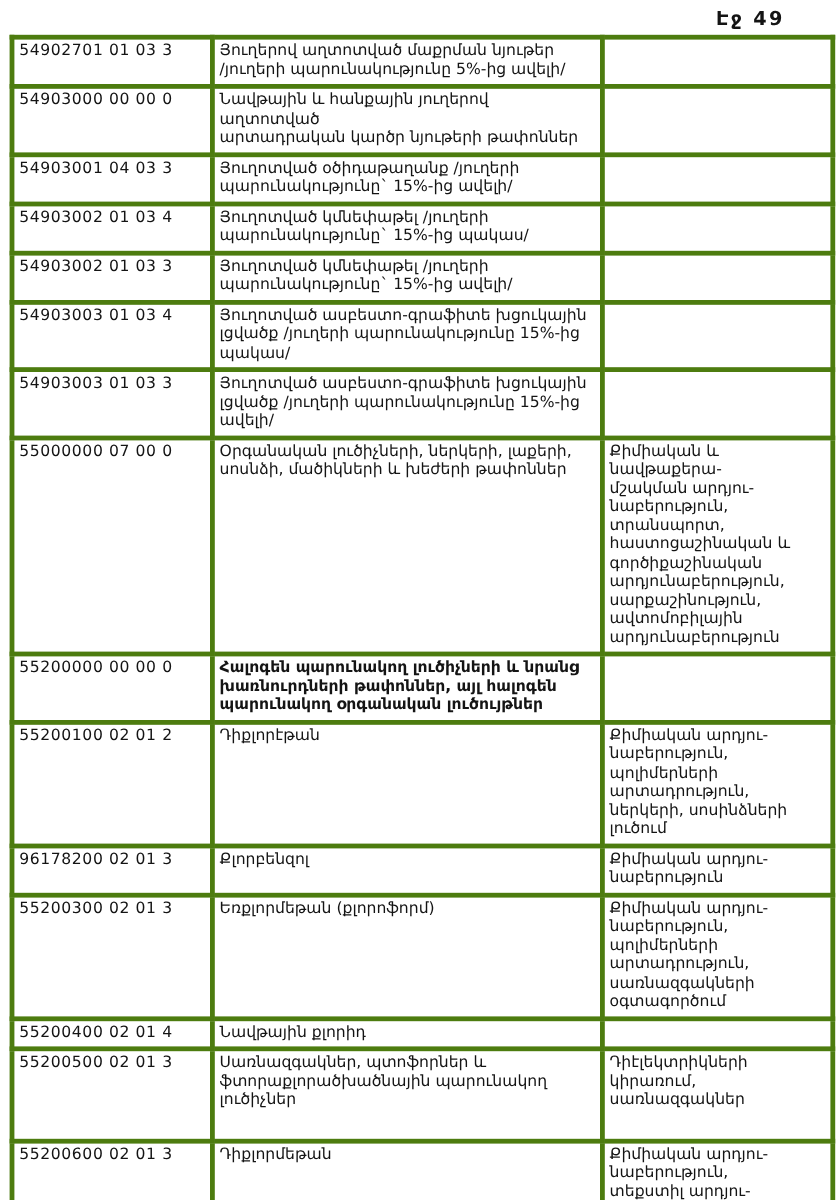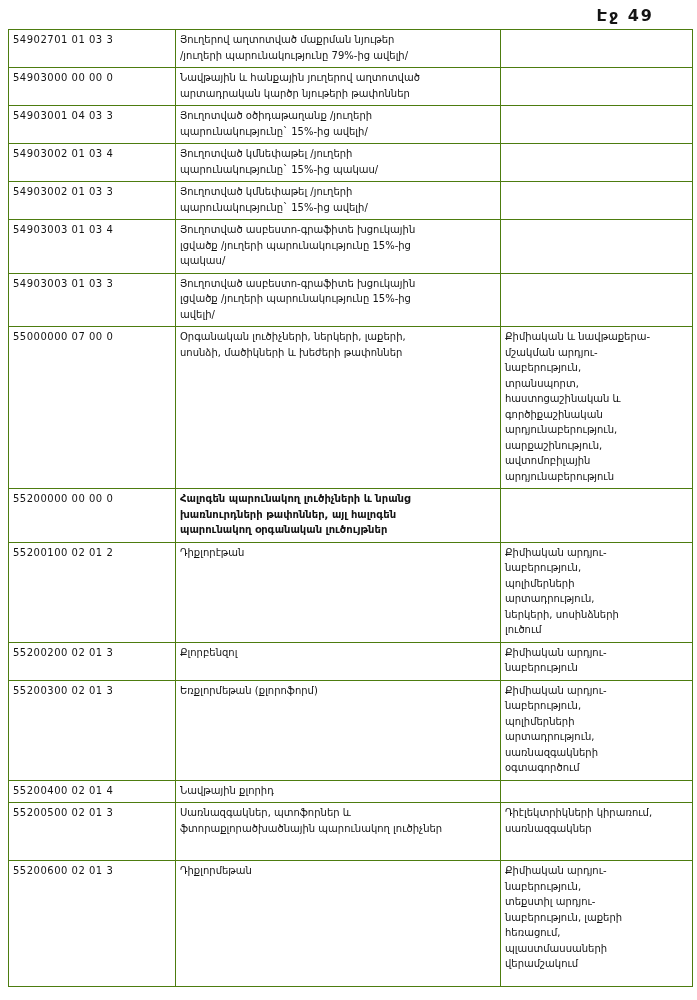--- a/index.html
+++ b/index.html
@@ -27,23 +27,23 @@
     font-size: 16px;
     font-weight: bold;
     letter-spacing: 2px;
   }
   table.waste-table {
     width: 684px;
     border-collapse: collapse;
     table-layout: fixed;
   }
   table.waste-table td {
-    border: 1px solid #4d7c0f;
+    border: 4px solid #4d7c0f;
     vertical-align: top;
-    font-size: 10px;
+    font-size: 13px;
     line-height: 15.5px;
     padding: 2px 6px 4px 4px;
     white-space: pre-line;
     word-wrap: break-word;
     margin-left: 32px;
   }
   .col-code  { width: 167px; letter-spacing: 0.5px; }
   .col-desc  { width: 325px; }
   .col-usage { width: 192px; }
   tr.italic td { }
@@ -59,21 +59,21 @@
 <div class="page">
   <div class="page-header">
     <span class="page-number">Էջ 49</span>
   </div>
 
   <table class="waste-table">
     <tbody id="table-body">
         <tr>
           <td class="col-code">54902701 01 03 3</td>
           <td class="col-desc">Յուղերով աղտոտված մաքրման նյութեր
-/յուղերի պարունակությունը 79%-ից ավելի/</td>
+/յուղերի պարունակությունը 5%-ից ավելի/</td>
           <td class="col-usage"></td>
         </tr>
         <tr>
           <td class="col-code">54903000 00 00 0</td>
           <td class="col-desc">Նավթային և հանքային յուղերով աղտոտված
 արտադրական կարծր նյութերի թափոններ</td>
           <td class="col-usage"></td>
         </tr>
         <tr>
           <td class="col-code">54903001 04 03 3</td>
@@ -133,21 +133,21 @@
           <td class="col-code">55200100 02 01 2</td>
           <td class="col-desc">Դիքլորէթան</td>
           <td class="col-usage">Քիմիական արդյու-
 նաբերություն,
 պոլիմերների
 արտադրություն,
 ներկերի, սոսինձների
 լուծում</td>
         </tr>
         <tr>
-          <td class="col-code">55200200 02 01 3</td>
+          <td class="col-code">96178200 02 01 3</td>
           <td class="col-desc">Քլորբենզոլ</td>
           <td class="col-usage">Քիմիական արդյու-
 նաբերություն</td>
         </tr>
         <tr>
           <td class="col-code">55200300 02 01 3</td>
           <td class="col-desc">Եռքլորմեթան (քլորոֆորմ)</td>
           <td class="col-usage">Քիմիական արդյու-
 նաբերություն,
 պոլիմերների

